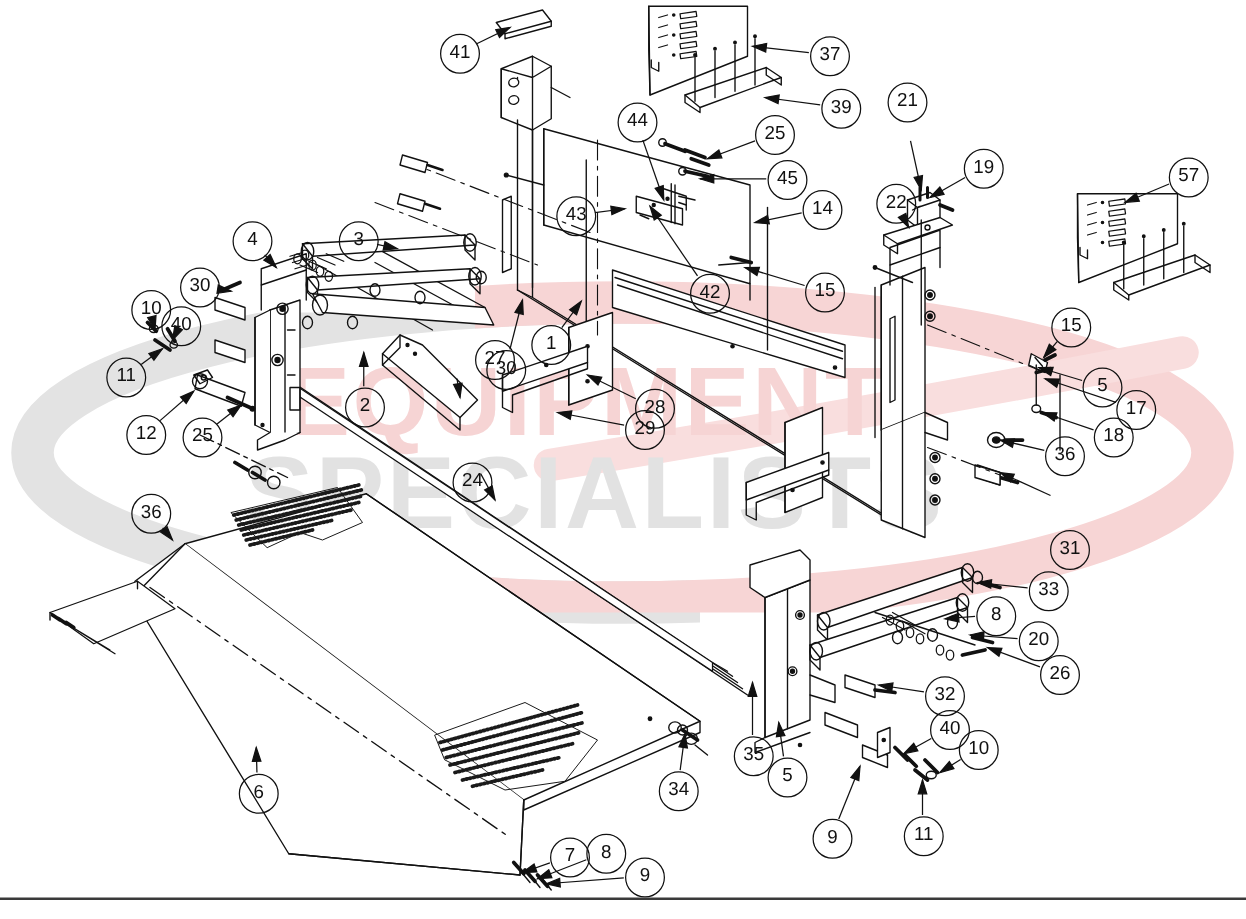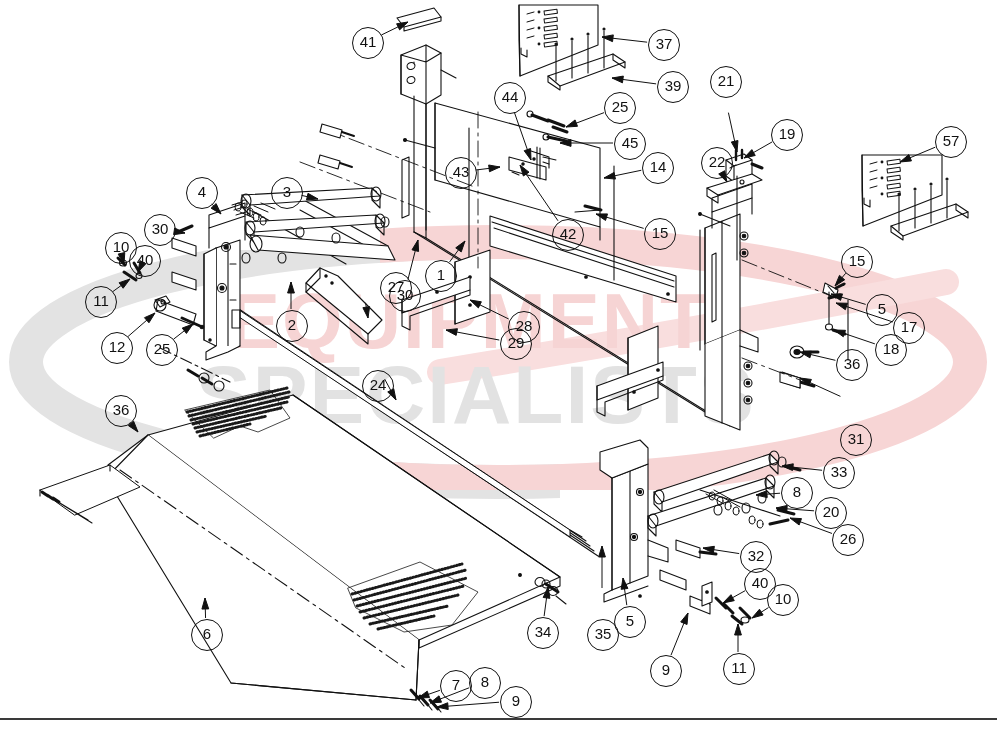--- a/index.html
+++ b/index.html
@@ -587,21 +587,21 @@
       <div class="bub" style="left: 875px; top: 334px;">18</div>
       <div class="bub" style="left: 836px; top: 349px;">36</div>
       <div class="bub" style="left: 362px; top: 350px; margin-top: 20px;">24</div>
       <div class="bub" style="left: 840px; top: 388px; margin-top: 36px;">31</div>
       <div class="bub" style="left: 105px; top: 395px;">36</div>
       <div class="bub" style="left: 823px; top: 457px;">33</div>
       <div class="bub" style="left: 781px; top: 477px;">8</div>
       <div class="bub" style="left: 815px; top: 497px;">20</div>
       <div class="bub" style="left: 832px; top: 524px;">26</div>
       <div class="bub" style="left: 740px; top: 541px;">32</div>
-      <div class="bub" style="left: 587px; top: 589px; margin-top: 30px;">35</div>
+      <div class="bub" style="left: 587px; top: 589px;">35</div>
       <div class="bub" style="left: 744px; top: 568px;">40</div>
       <div class="bub" style="left: 767px; top: 584px;">10</div>
       <div class="bub" style="left: 614px; top: 606px;">5</div>
       <div class="bub" style="left: 527px; top: 617px;">34</div>
       <div class="bub" style="left: 191px; top: 619px;">6</div>
       <div class="bub" style="left: 650px; top: 655px;">9</div>
       <div class="bub" style="left: 723px; top: 653px;">11</div>
       <div class="bub" style="left: 440px; top: 670px;">7</div>
       <div class="bub" style="left: 469px; top: 667px;">8</div>
       <div class="bub" style="left: 500px; top: 686px;">9</div>

